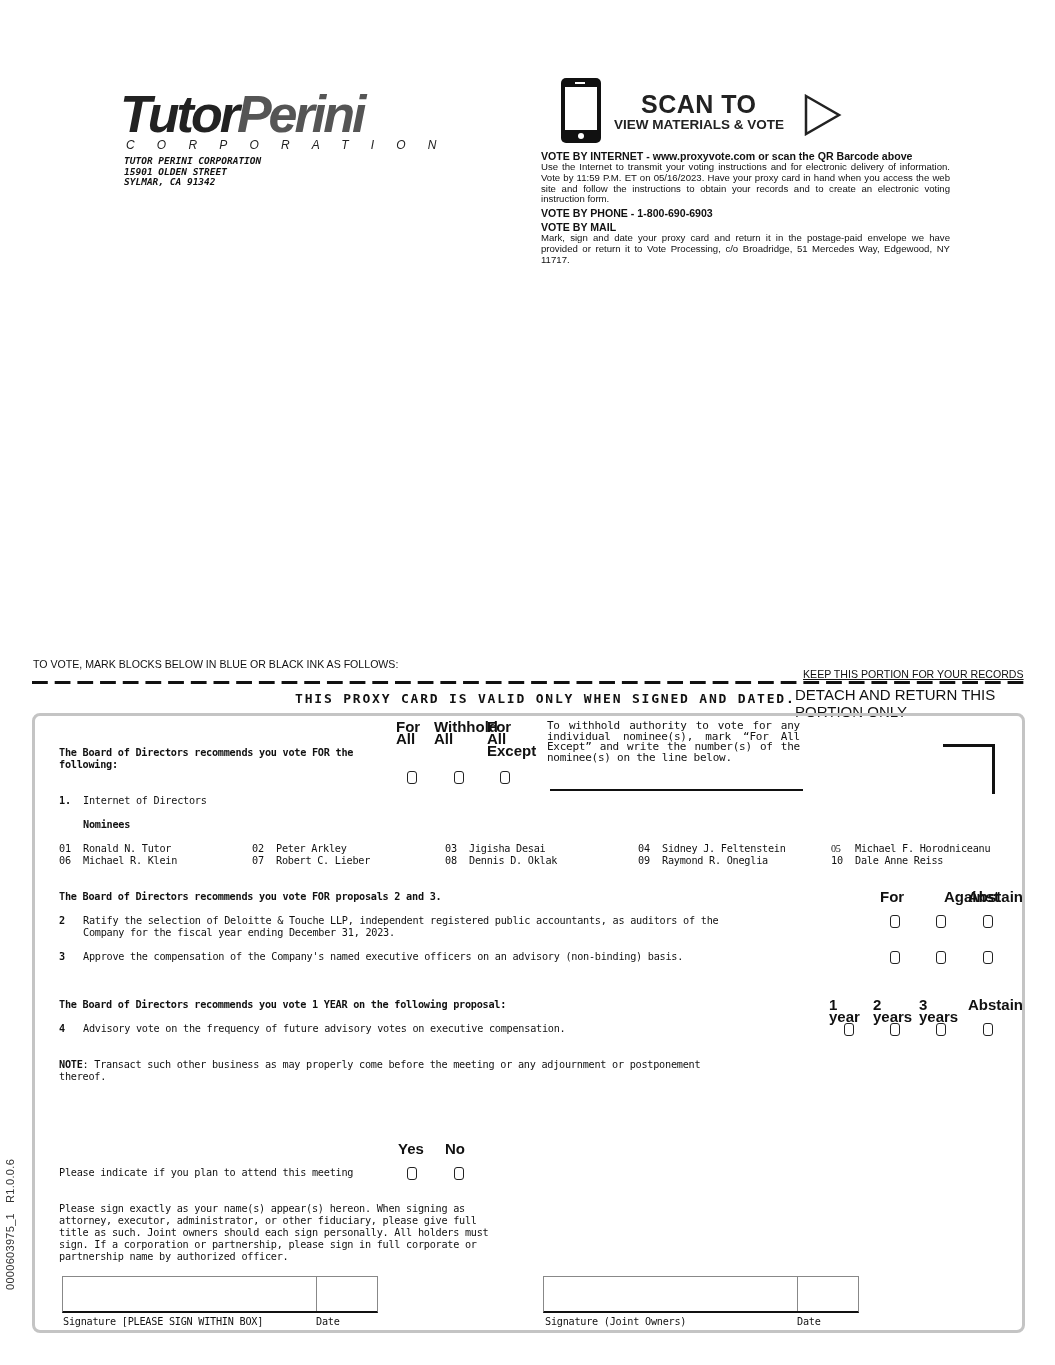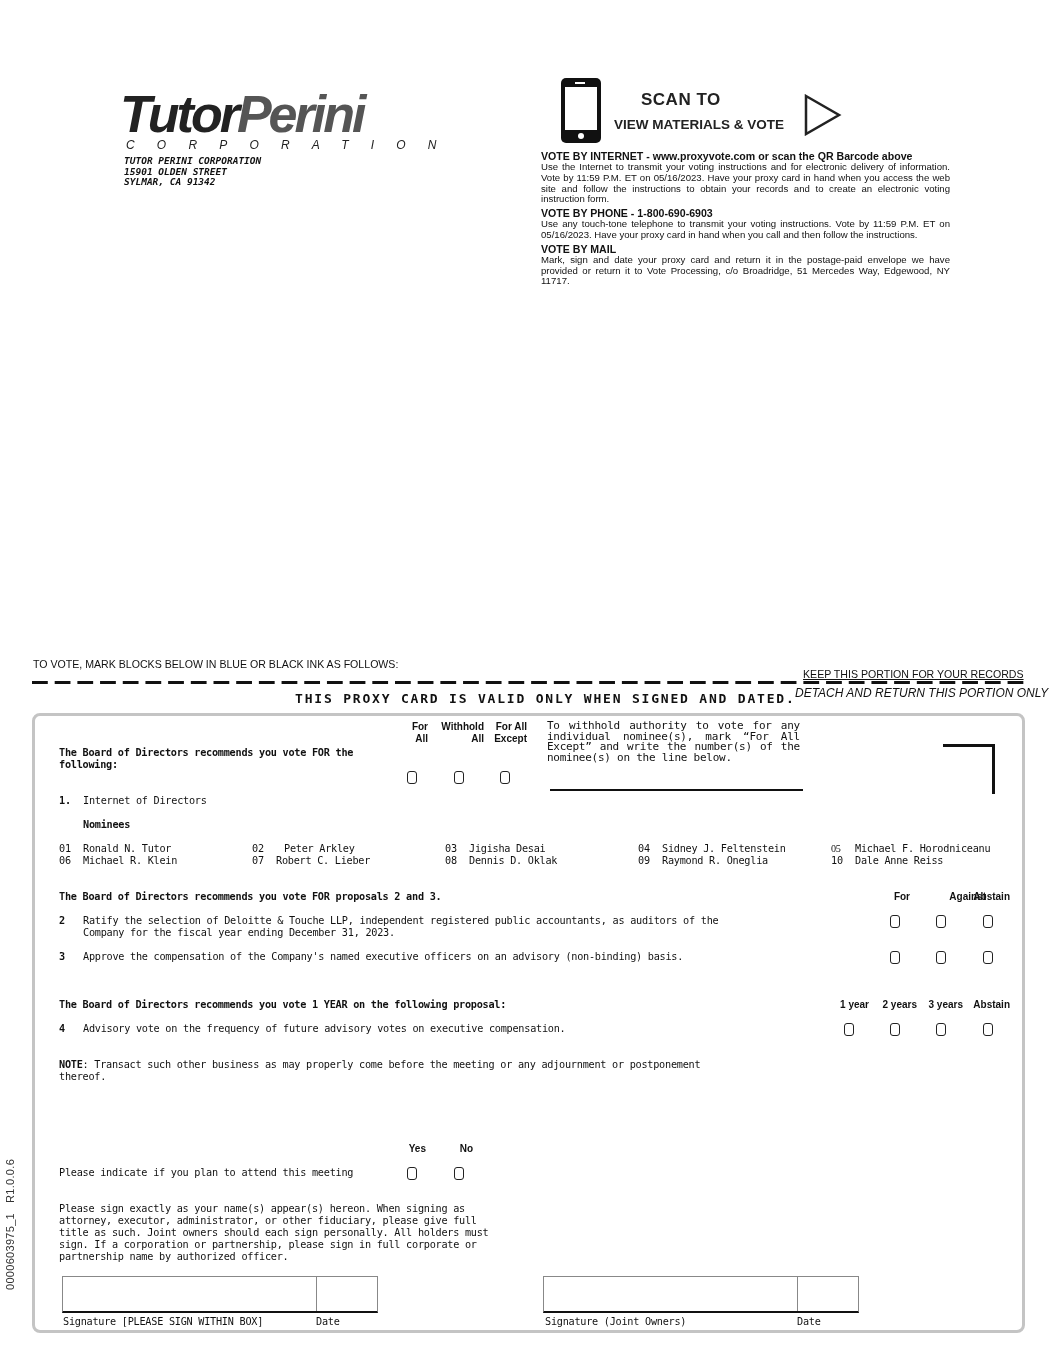--- a/index.html
+++ b/index.html
@@ -14,43 +14,43 @@
   .logo-word .t1 { color: #222; }
   .logo-word .t2 { color: #555; }
   .logo-corp { left: 126px; top: 138px; font-style: italic; font-size: 12px; letter-spacing: 22.2px; color: #222; }
   .addr { left: 124px; top: 156px; font-size: 9.5px; font-weight: 700; font-style: italic; line-height: 10.6px; }
 
   
   .phone { left: 561px; top: 78px; width: 40px; height: 65px; background: #111; border-radius: 5px; }
   .phone .screen { position: absolute; left: 4px; top: 9px; width: 32px; height: 43px; background: #fff; }
   .phone .dot { position: absolute; left: 17px; top: 55px; width: 6px; height: 6px; background: #fff; border-radius: 50%; }
   .phone .spk { position: absolute; left: 14px; top: 4px; width: 10px; height: 2px; background: #fff; }
-  .scan-to { left: 641px; top: 90px; font-weight: 700; font-size: 17px; color: #222; letter-spacing: 0.5px; }
+  .scan-to { left: 641px; top: 90px; font-weight: 700; font-size: 25px; color: #222; letter-spacing: 0.5px; }
   .scan-sub { left: 614px; top: 117px; font-weight: 700; font-size: 13.5px; color: #222; }
   .play { left: 804px; top: 94px; }
 
   .vote-block { left: 541px; top: 149px; width: 409px; font-size: 9.6px; line-height: 10.8px; }
   .vote-block h4 { font-size: 10.6px; font-weight: 700; line-height: 12px; margin-top: 1px; }
   .vote-block p { text-align: justify; text-align-last: left; }
 
   
   .instr { left: 33px; top: 658px; font-size: 10.6px; }
   .dash-line { left: 32px; top: 681px; width: 992px; height: 3px;
     background-image: linear-gradient(to right, #111 0, #111 16px, transparent 16px, transparent 22.7px);
     background-size: 22.7px 3px; }
   .keep { left: 801px; top: 668px; font-size: 10.6px; background: #fff; padding: 0 2px; text-decoration: underline; }
-  .detach { left: 795px; top: 686px; font-size: 12px; font-style: italic; }
+  .detach { left: 795px; top: 686px; font-size: 15px; }
   .valid { left: 295px; top: 691px; font-size: 13px; font-weight: 700; letter-spacing: 1.8px; }
 
   
   .card { left: 32px; top: 713px; width: 993px; height: 620px; border: 3px solid #c4c4c4; border-radius: 8px; }
 
   .mtext { font-family: "DejaVu Sans Mono", "Liberation Mono", monospace; font-size: 10.2px; line-height: 12px; letter-spacing: -0.25px; }
   .bold { font-weight: 700; }
-  .hdr { font-family: "Liberation Sans", sans-serif; font-weight: 700; font-size: 10px; line-height: 12px; text-align: right; }
+  .hdr { font-family: "Liberation Sans", sans-serif; font-weight: 700; font-size: 15px; line-height: 12px; text-align: left; }
   .cb { width: 10px; height: 13px; border: 1.8px solid #222; border-radius: 3px; background: #fff; }
 
   .corner { left: 943px; top: 744px; width: 52px; height: 50px; border-top: 3px solid #111; border-right: 3px solid #111; }
   .write-line { left: 550px; top: 789px; width: 253px; height: 2px; background: #111; }
 
   .sig-box { height: 37px; border: 1px solid #888; border-bottom: 2.5px solid #111; }
   .sig-box .div { position: absolute; top: 0; bottom: 0; width: 1px; background: #888; }
 
   .vert { left: 4px; top: 1290px; transform: rotate(-90deg); transform-origin: left top; font-size: 11px; color: #333; white-space: nowrap; letter-spacing: 0.3px; }
 </style>
@@ -73,21 +73,20 @@
 <div class="abs scan-to">SCAN TO</div>
 <div class="abs scan-sub">VIEW MATERIALS &amp; VOTE</div>
 <svg class="abs play" width="38" height="42" viewBox="0 0 38 42">
   <polygon points="2,2 35,21 2,40" fill="none" stroke="#222" stroke-width="2.5"></polygon>
 </svg>
 
 <div class="abs vote-block">
   <h4>VOTE BY INTERNET - www.proxyvote.com or scan the QR Barcode above</h4>
   <p>Use the Internet to transmit your voting instructions and for electronic delivery of information. Vote by 11:59 P.M. ET on 05/16/2023. Have your proxy card in hand when you access the web site and follow the instructions to obtain your records and to create an electronic voting instruction form.</p>
   <h4 style="margin-top:2px">VOTE BY PHONE - 1-800-690-6903</h4>
-  <p>Use any touch-tone telephone to transmit your voting instructions. Vote by 11:59 P.M. ET on 05/16/2023. Have your proxy card in hand when you call and then follow the instructions.</p>
   <h4 style="margin-top:2px">VOTE BY MAIL</h4>
   <p>Mark, sign and date your proxy card and return it in the postage-paid envelope we have provided or return it to Vote Processing, c/o Broadridge, 51 Mercedes Way, Edgewood, NY 11717.</p>
 </div>
 
 <div class="abs instr cond">TO VOTE, MARK BLOCKS BELOW IN BLUE OR BLACK INK AS FOLLOWS:</div>
 <div class="abs dash-line"></div>
 <div class="abs keep cond">KEEP THIS PORTION FOR YOUR RECORDS</div>
 <div class="abs detach cond">DETACH AND RETURN THIS PORTION ONLY</div>
 <div class="abs valid mono">THIS PROXY CARD IS VALID ONLY WHEN SIGNED AND DATED.</div>
 
@@ -116,21 +115,21 @@
 <div class="abs write-line"></div>
 <div class="abs corner"></div>
 
 <div class="abs mtext bold" style="left:59px; top:795px;">1.</div>
 <div class="abs mtext" style="left:83px; top:795px;">Internet of Directors</div>
 <div class="abs mtext bold" style="left:83px; top:819px;">Nominees</div>
 
 <div class="abs mtext" style="left:59px; top:843px;">01</div>
 <div class="abs mtext" style="left:83px; top:843px;">Ronald N. Tutor</div>
 <div class="abs mtext" style="left:252px; top:843px;">02</div>
-<div class="abs mtext" style="left:276px; top:843px;margin-left:8px;">Peter Arkley</div>
+<div class="abs mtext" style="left:276px; top:843px;">Peter Arkley</div>
 <div class="abs mtext" style="left:445px; top:843px;">03</div>
 <div class="abs mtext" style="left:469px; top:843px;">Jigisha Desai</div>
 <div class="abs mtext" style="left:638px; top:843px;">04</div>
 <div class="abs mtext" style="left:662px; top:843px;">Sidney J. Feltenstein</div>
 <div class="abs mtext" style="left:831px; top:843px;font-family:Liberation Serif, serif;">05</div>
 <div class="abs mtext" style="left:855px; top:843px;">Michael F. Horodniceanu</div>
 
 <div class="abs mtext" style="left:59px; top:855px;">06</div>
 <div class="abs mtext" style="left:83px; top:855px;">Michael R. Klein</div>
 <div class="abs mtext" style="left:252px; top:855px;">07</div>

